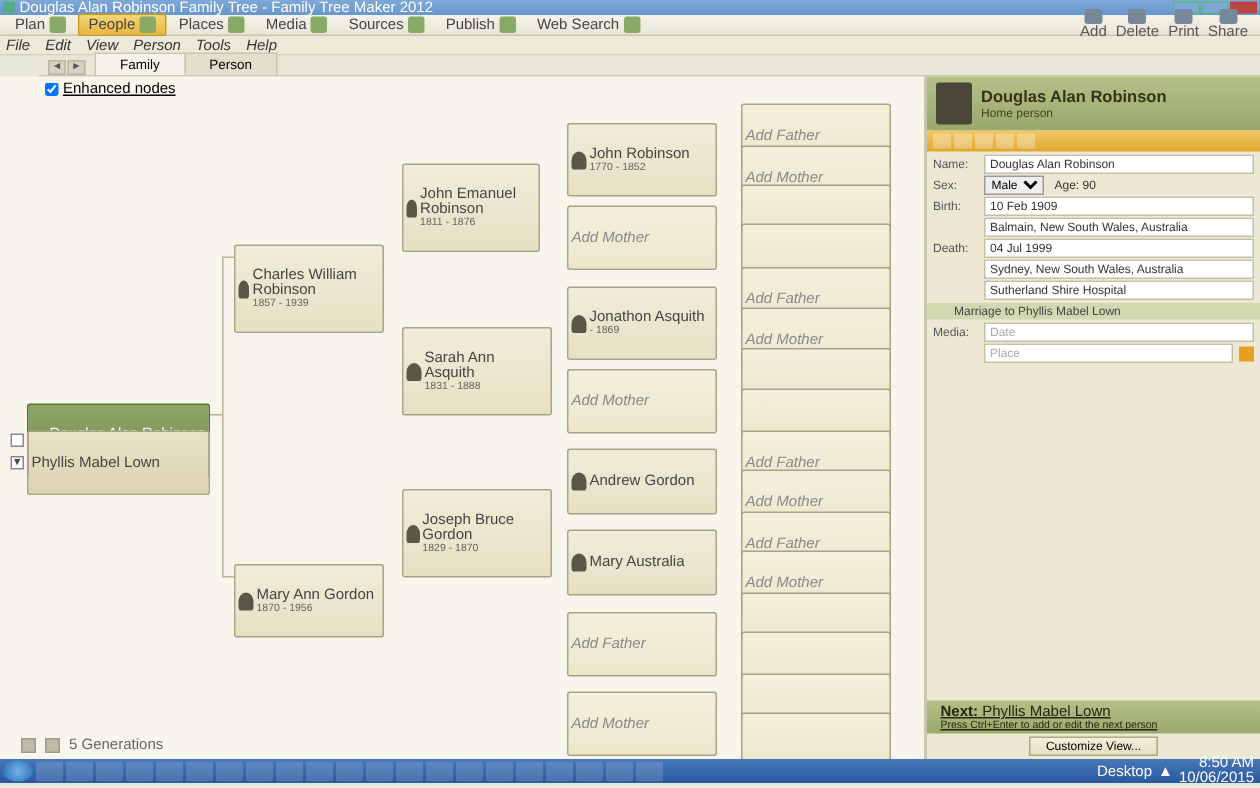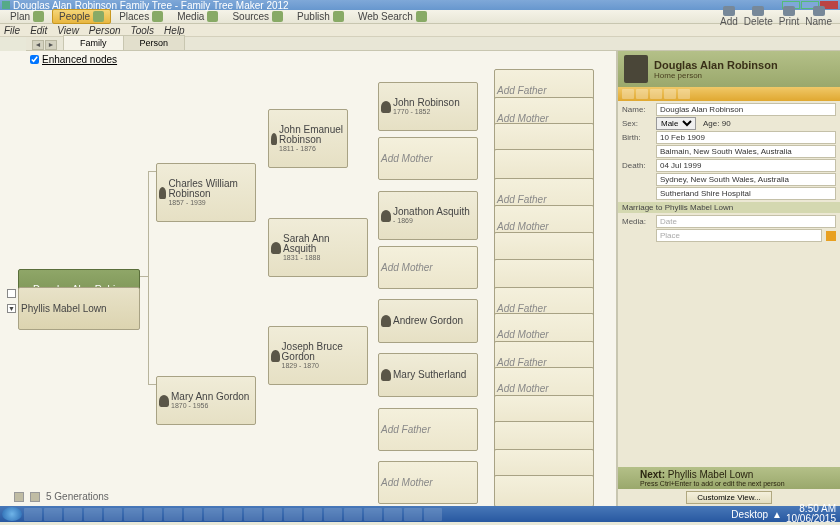--- a/index.html
+++ b/index.html
@@ -62,25 +62,25 @@
 .detail-header .name { font-size: 11px; font-weight: bold; color: #3a3018; }
 .detail-header .role { font-size: 8px; color: #4a4020; }
 .detail-icons { background: linear-gradient(#f0c868, #e0a830); height: 14px; display: flex; align-items: center; gap: 2px; padding: 0 4px; }
 .detail-icons span { width: 12px; height: 10px; background: rgba(255,255,255,.3); border-radius: 1px; cursor: pointer; }
 .detail-body { padding: 2px 4px; flex: 1; overflow: auto; }
 .drow { display: flex; align-items: center; margin-bottom: 1px; gap: 4px; }
 .drow .lbl { width: 30px; font-size: 8px; color: #555; }
 .drow .val { flex: 1; background: #fff; border: 1px solid #c4c0a8; padding: 1px 3px; font-size: 8px; color: #333; min-height: 12px; }
 .drow .val.noborder { border: none; background: transparent; }
 .drow select { font-size: 8px; border: 1px solid #999; }
-.marriage-hdr { background: #d4d8b0; padding: 1px 4px; font-size: 8px; color: #444; margin: 2px -4px; }
+.marriage-hdr { background: #d4d8b0; padding: 1px 18px; font-size: 8px; color: #444; margin: 2px -4px; }
 .drow .pencil { width: 10px; height: 10px; background: #e8a020; cursor: pointer; }
 
 
-.next-box { background: linear-gradient(#b4c088, #9aa86c); padding: 2px 22px; font-size: 8px; color: #2a2410; }
+.next-box { background: linear-gradient(#b4c088, #9aa86c); padding: 2px 9px; font-size: 8px; color: #2a2410; text-decoration: underline; }
 .next-box .hint { font-size: 7px; }
 .customize { text-align: center; padding: 2px; }
 .customize button { font-size: 8px; background: linear-gradient(#f4f0dc, #e4dec0); border: 1px solid #b0a880; padding: 1px 10px; cursor: pointer; }
 
 
 .taskbar { height: 16px; background: linear-gradient(#4878b8, #2858a0); display: flex; align-items: center; padding: 0 2px; gap: 2px; }
 .taskbar .start { width: 20px; height: 14px; background: radial-gradient(circle, #6fb4e8, #2868b0); border-radius: 50%; cursor: pointer; }
 .taskbar .task { width: 18px; height: 13px; background: rgba(255,255,255,.15); border-radius: 1px; cursor: pointer; }
 .taskbar .tray { margin-left: auto; display: flex; align-items: center; gap: 4px; color: #fff; font-size: 7px; padding-right: 2px; }
 .taskbar .tray .clock { text-align: right; line-height: 1; }
@@ -135,21 +135,21 @@
     <div class="tb-ico">
         <span class="ico"></span>
         <span>Delete</span>
       </div>
     <div class="tb-ico">
         <span class="ico"></span>
         <span>Print</span>
       </div>
     <div class="tb-ico">
         <span class="ico"></span>
-        <span>Name</span>
+        <span>Share</span>
       </div>
   </div>
 </div>
 
 <div class="menubar">
   <span>File</span>
   <span>Edit</span>
   <span>View</span>
   <span>Person</span>
   <span>Tools</span>
@@ -198,21 +198,21 @@
         </span>
     </div>
     <div class="node" style="left:156px; top:325px; width:100px;">
       <span class="silhouette"></span>
       <span class="details">
           <span>Mary Ann Gordon</span>
           <span class="dates">1870 - 1956</span>
         </span>
     </div>
 
-    <div class="node" style="left:268px; top:58px; width:80px;">
+    <div class="node" style="left:268px; top:58px; width:92px;">
       <span class="silhouette"></span>
       <span class="details">
           <span>John Emanuel Robinson</span>
           <span class="dates">1811 - 1876</span>
         </span>
     </div>
     <div class="node" style="left:268px; top:167px; width:100px;">
       <span class="silhouette"></span>
       <span class="details">
           <span>Sarah Ann Asquith</span>
@@ -249,21 +249,21 @@
       </div>
     <div class="node" style="left:378px; top:248px; width:100px;">
       <span class="silhouette"></span>
       <span class="details">
           <span>Andrew Gordon</span>
         </span>
     </div>
     <div class="node" style="left:378px; top:302px; width:100px;">
       <span class="silhouette"></span>
       <span class="details">
-          <span>Mary Sutherland</span>
+          <span>Mary Australia</span>
         </span>
     </div>
     <div class="node add" style="left:378px; top:357px; width:100px;">
         <span>Add Father</span>
       </div>
     <div class="node add" style="left:378px; top:410px; width:100px;">
         <span>Add Mother</span>
       </div>
 
     <div class="node add" style="left:494px; top:18px; width:100px;">

